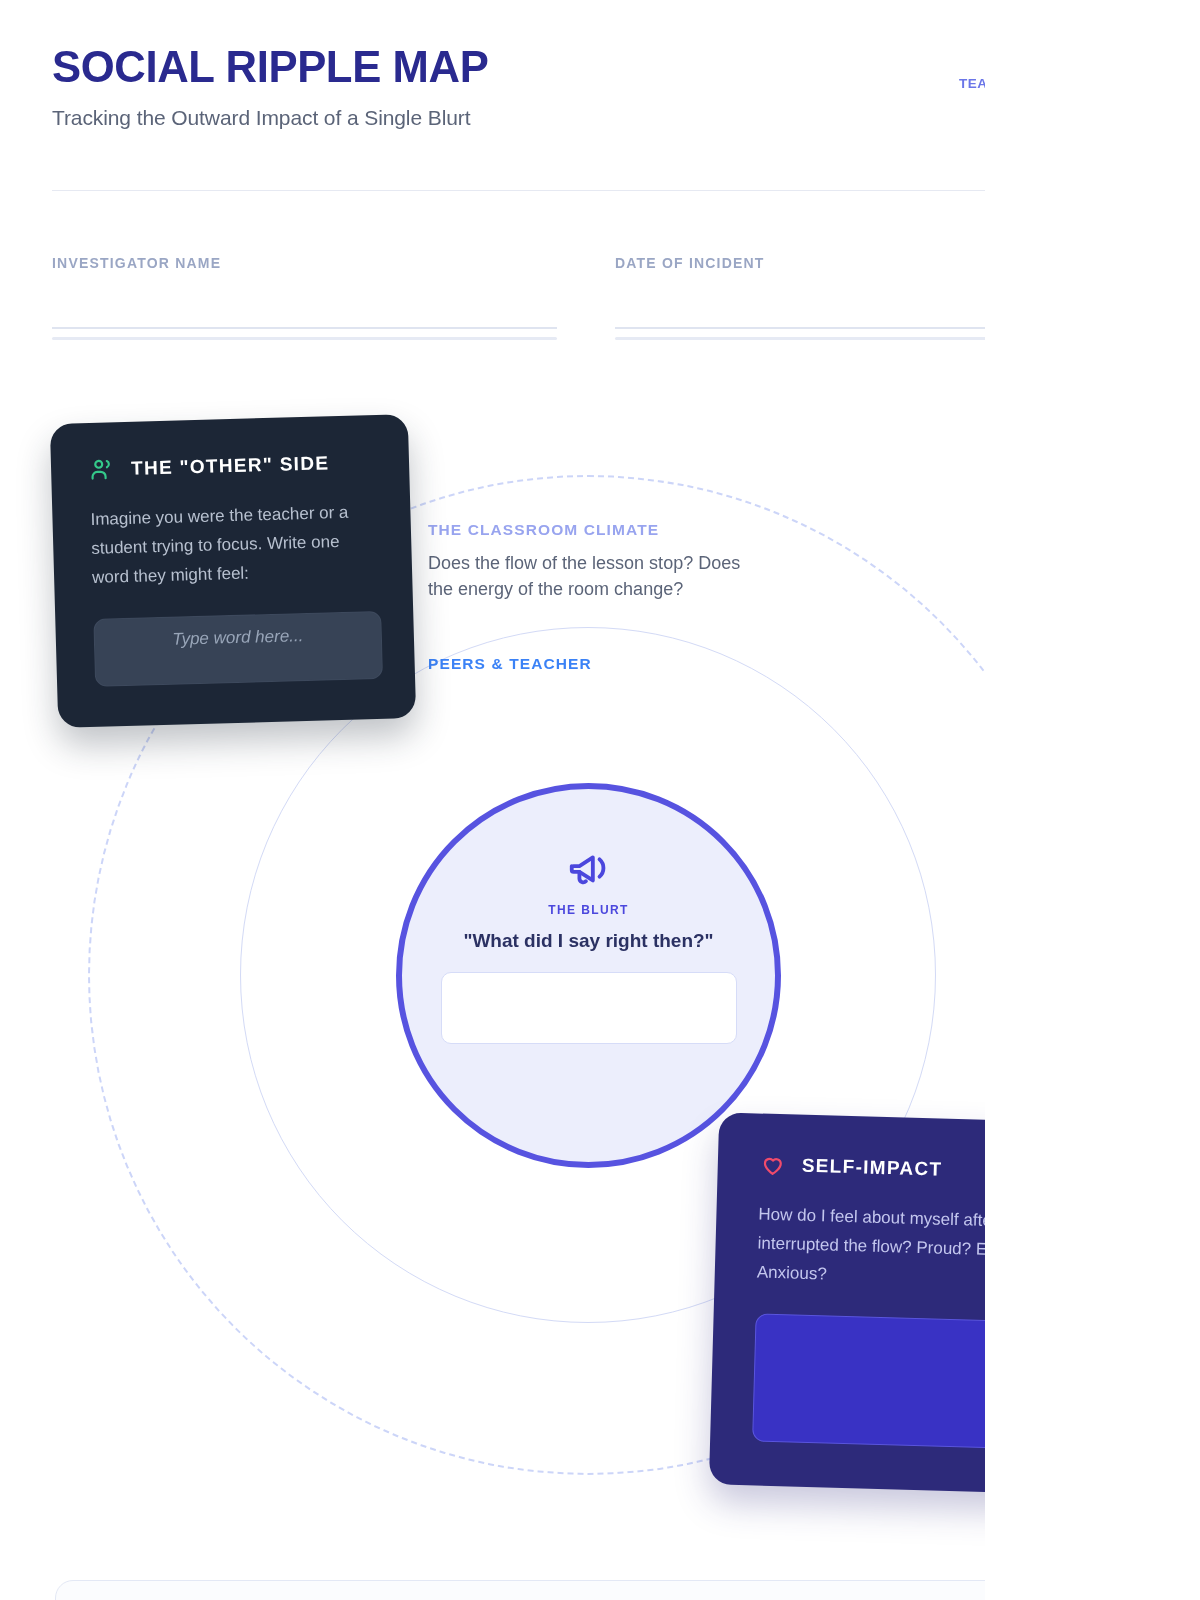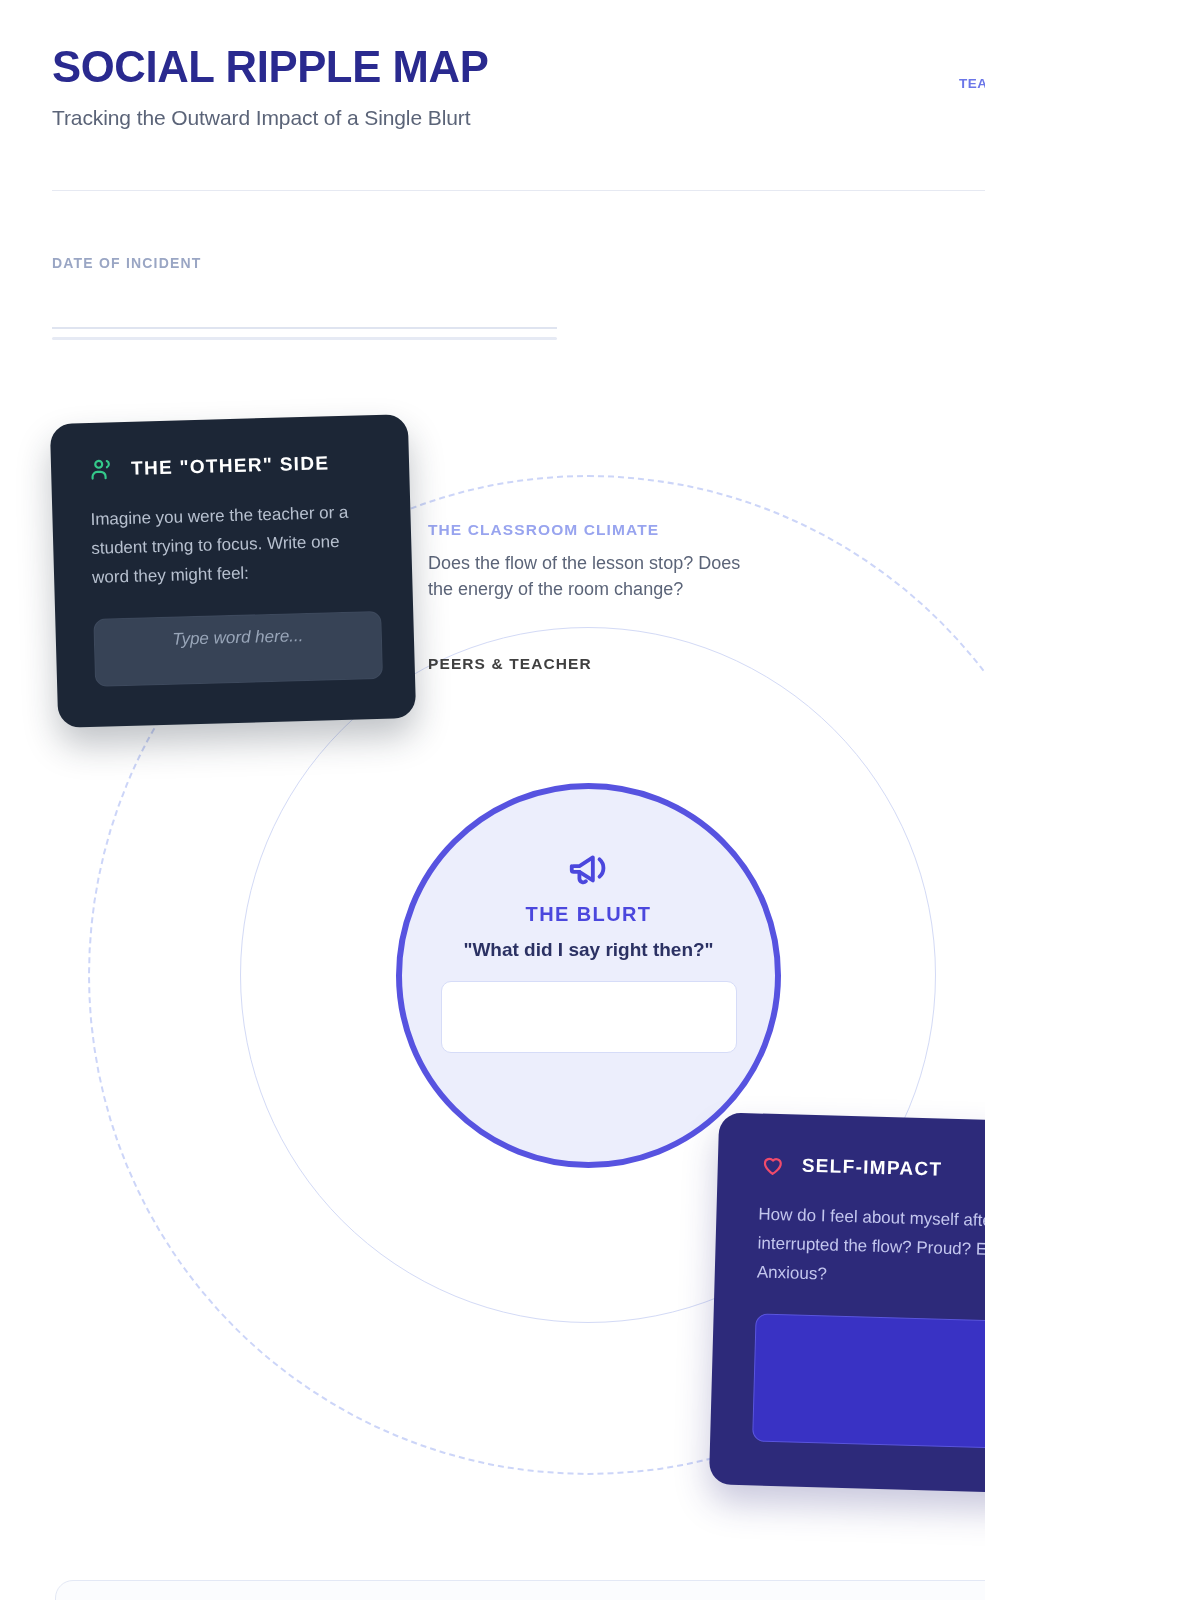--- a/index.html
+++ b/index.html
@@ -170,41 +170,41 @@
   }
   .ring-label .rl-desc {
     margin-top: 12px;
     font-size: 18px;
     line-height: 1.42;
     color: #5b6478;
   }
   .ring-label.outer { top: 521px; }
   .ring-label.outer .rl-title { color: #98a4ef; }
   .ring-label.mid { top: 655px; }
-  .ring-label.mid .rl-title { color: #404040; }
+  .ring-label.mid .rl-title { color: #3b82f6; }
 
   
   .core {
     position: absolute;
     left: 396px;
     top: 783px;
     width: 385px;
     height: 385px;
     border-radius: 50%;
     background: #eceefc;
     border: 6px solid #5753e0;
     display: flex;
     flex-direction: column;
     align-items: center;
     padding-top: 56px;
   }
   .core-icon { width: 46px; height: 46px; }
   .core-title {
     margin-top: 12px;
-    font-size: 20px;
+    font-size: 12px;
     font-weight: 800;
     letter-spacing: 1.4px;
     color: #4b47dd;
   }
   .core-quote {
     margin-top: 13px;
     font-size: 19px;
     font-weight: 700;
     color: #2b3163;
     white-space: nowrap;
@@ -328,20 +328,27 @@
         <span class="dot d1"></span>
         <span class="dot d2"></span>
         <span class="dot d3"></span>
       </div>
     </div>
   </div>
   <div class="header-rule"></div>
 
   <div class="form-row">
     <div class="field">
+      <div class="field-label">INVESTIGATOR NAME</div>
+      <div class="field-line-wrap">
+        <input class="field-input" type="text" value="" style="">
+        <div class="field-underline2"></div>
+      </div>
+    </div>
+    <div class="field">
       <div class="field-label">DATE OF INCIDENT</div>
       <div class="field-line-wrap">
         <input class="field-input" type="text" value="" style="">
         <div class="field-underline2"></div>
       </div>
     </div>
   </div>
 
   <div class="stage">
 

